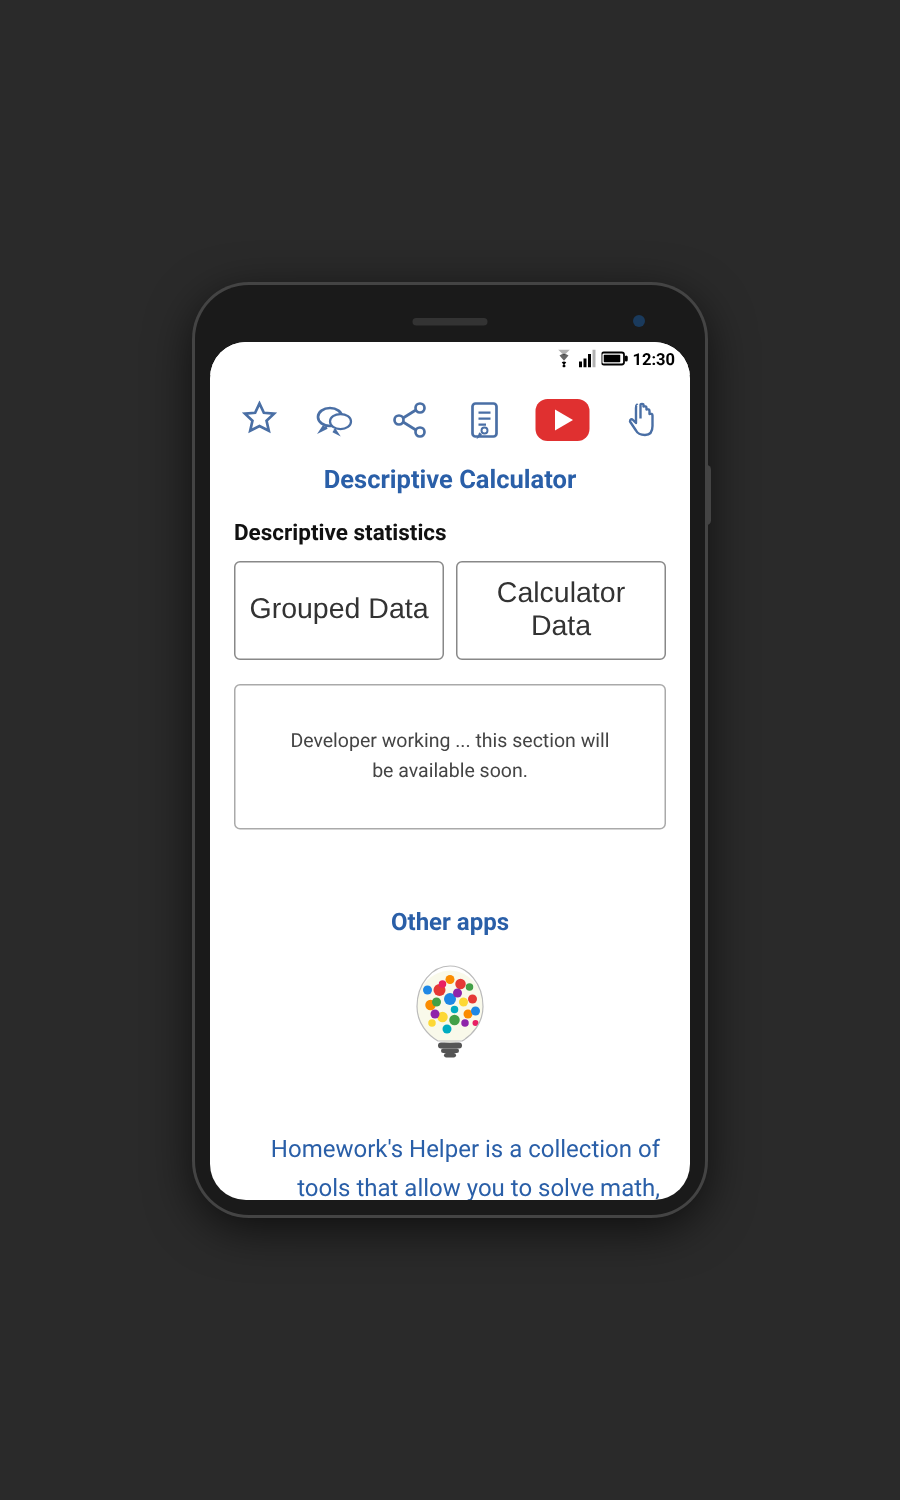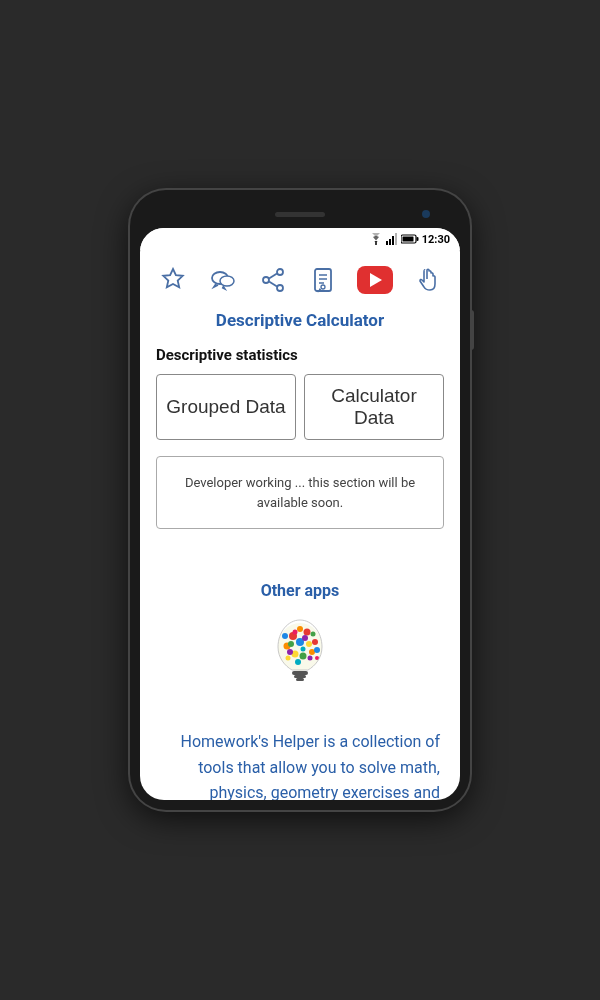--- a/index.html
+++ b/index.html
@@ -158,21 +158,21 @@
       font-size: 19px;
       color: #333;
       cursor: pointer;
     }
 
     
     .inferential-box {
       margin: 0 16px 16px 16px;
       border: 1.5px solid #aaa;
       border-radius: 4px;
-      padding: 16px;
+      padding: 28px;
       text-align: center;
       color: #444;
       font-size: 13px;
       line-height: 1.5;
     }
 
     
     .other-apps-title {
       text-align: center;
       color: #2a5fa8;

